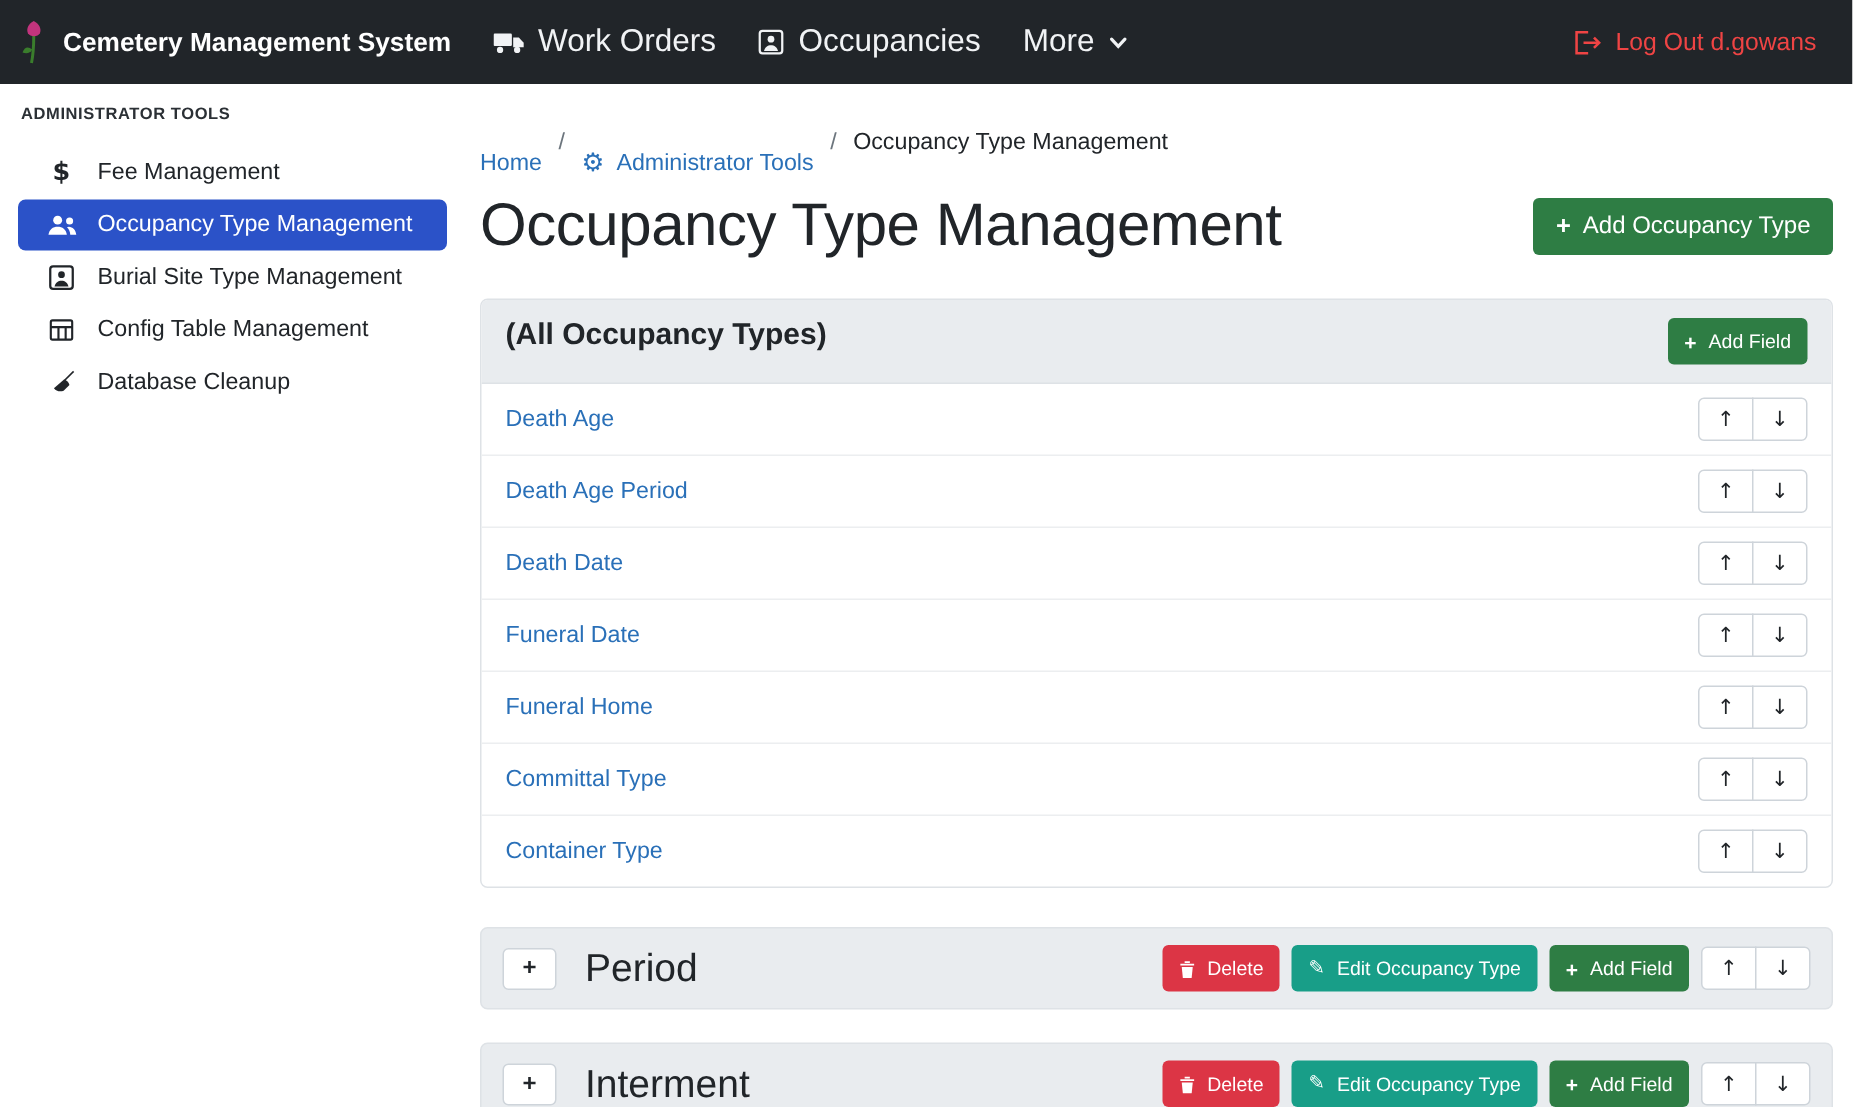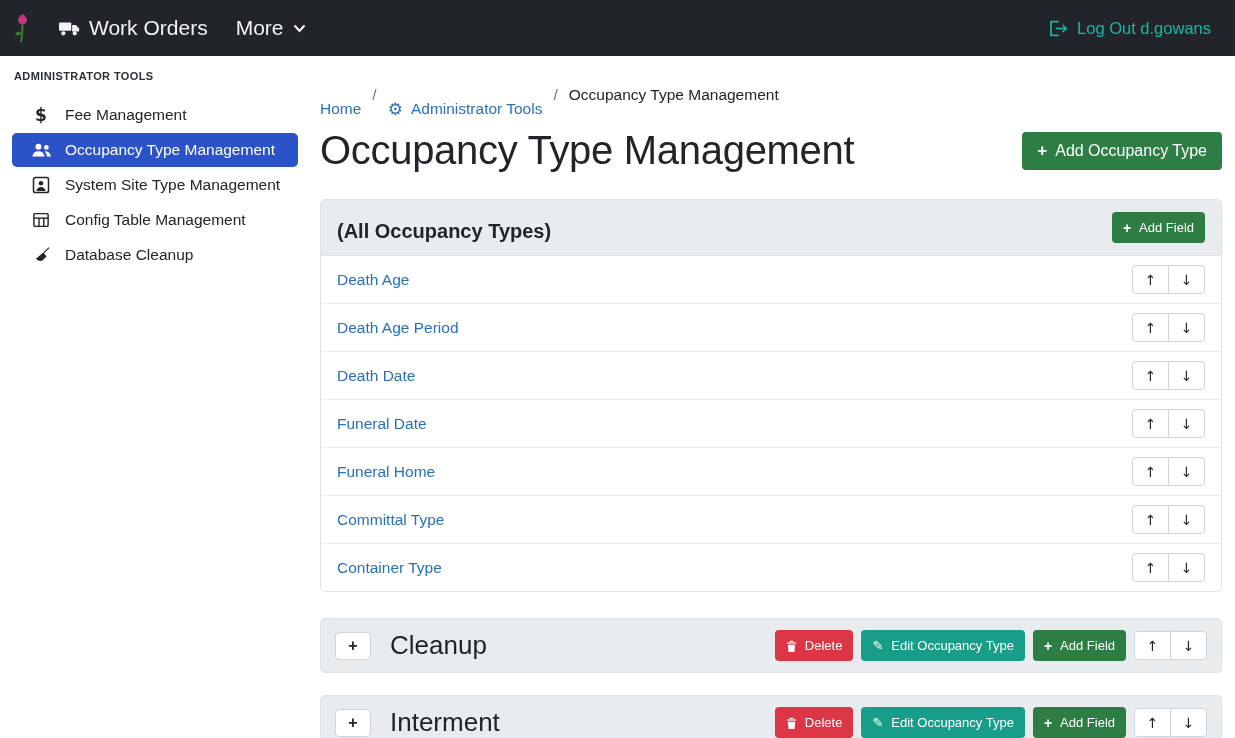--- a/index.html
+++ b/index.html
@@ -12,21 +12,21 @@
   a { text-decoration: none; cursor: pointer; }
   button { font-family: inherit; cursor: pointer; }
   svg { display: block; }
   .glyph { font-family: "DejaVu Sans", sans-serif; line-height: 1; }
 
   
   .navbar { height: 56px; background: #212529; display: flex; align-items: center; padding: 0 24px 0 14px; color: #fff; }
   .brand { display: flex; align-items: center; gap: 11px; font-weight: 700; font-size: 17.5px; color: #fff; }
   .nav-links { display: flex; align-items: center; margin-left: 14px; }
   .nav-link { display: flex; align-items: center; gap: 9px; color: #f1f3f5; font-size: 21px; padding: 8px 14px; }
-  .logout { margin-left: auto; display: flex; align-items: center; gap: 9px; color: #14b8a6; font-size: 16.5px; }
+  .logout { margin-left: auto; display: flex; align-items: center; gap: 9px; color: #ef4444; font-size: 16.5px; }
 
   
   .layout { display: flex; align-items: flex-start; }
 
   
   .sidebar { width: 308px; flex: 0 0 308px; padding: 14px 10px 0 12px; }
   .sidebar-heading { font-size: 11px; font-weight: 700; letter-spacing: .4px; color: #2b3035; margin: 0 0 16px 2px; text-transform: uppercase; }
   .sidebar-item { display: flex; align-items: center; gap: 13px; padding: 8px 8px 8px 18px; font-size: 15.5px; border-radius: 5px; margin-bottom: 1px; color: #212529; cursor: pointer; }
   .sidebar-item .icn { width: 22px; display: flex; justify-content: center; align-items: center; color: #212529; }
   .sidebar-item.active { background: #2b52c8; color: #fff; }
@@ -54,21 +54,21 @@
   .btn-sm { font-size: 13px; padding: 8px 11px; }
   .btn-sm .plus { font-size: 14px; }
 
   .btn-group { display: inline-flex; }
   .btn-arrow { background: #fff; border: 1px solid #ced4da; color: #212529; width: 37px; height: 29px; display: inline-flex; align-items: center; justify-content: center; font-size: 14px; padding: 0; }
   .btn-group .btn-arrow:first-child { border-radius: 4px 0 0 4px; }
   .btn-group .btn-arrow + .btn-arrow { margin-left: -1px; border-radius: 0 4px 4px 0; }
 
   
   .card { border: 1px solid #dee2e6; border-radius: 5px; margin-bottom: 26px; overflow: hidden; background: #fff; }
-  .card-header { background: #e9ecef; padding: 12px 16px; display: flex; justify-content: space-between; align-items: flex-end; border-bottom: 1px solid #dee2e6; }
+  .card-header { background: #e9ecef; padding: 12px 16px; display: flex; justify-content: space-between; align-items: flex-start; border-bottom: 1px solid #dee2e6; }
   .card-title { font-size: 20px; font-weight: 600; }
   .field-row { display: flex; justify-content: space-between; align-items: center; padding: 9px 16px; border-bottom: 1px solid #eceef0; }
   .field-row:last-child { border-bottom: none; }
   .field-link { color: #2a70b8; font-weight: 400; font-size: 15.5px; }
 
   
   .section-bar { background: #e9ecef; border: 1px solid #dee2e6; border-radius: 5px; display: flex; align-items: center; padding: 11px 14px; margin-bottom: 22px; }
   .expand-btn { background: #fff; border: 1px solid #ced4da; border-radius: 4px; width: 36px; height: 28px; font-size: 16px; font-weight: 700; color: #212529; display: flex; align-items: center; justify-content: center; }
   .section-title { font-size: 26px; font-weight: 500; margin-left: 19px; }
   .section-actions { margin-left: auto; display: flex; align-items: center; gap: 8px; justify-content: center; }
@@ -79,33 +79,44 @@
 
 <header class="navbar">
   <a class="brand">
     <span>
       <svg width="17" height="30" viewBox="0 0 17 30">
         <path d="M8.5 11 C8.5 18 8 24 7 29" stroke="#3a7d2c" stroke-width="2" fill="none"></path>
         <path d="M7.5 20 C4.5 17.5 2.2 18.5 1 22 C3.8 23 6.2 22.4 7.5 20 Z" fill="#3a7d2c"></path>
         <path d="M8.5 1 C4.8 3 3.4 6.2 4.6 9.2 C6.2 11.8 11.2 11.8 12.6 9.2 C13.8 6.2 12.2 3 8.5 1 Z" fill="#c2347d"></path>
       </svg>
     </span>
+    <span>Cemetery Management System</span>
   </a>
 
   <nav class="nav-links">
     <a class="nav-link">
       <span>
         <svg width="21" height="17" viewBox="0 0 24 19" fill="currentColor">
           <rect x="0" y="2.5" width="14" height="9.5" rx="1"></rect>
           <path d="M15 5.5h4.3L23 9.5v3.5h-8z"></path>
           <circle cx="5" cy="15" r="2.4"></circle>
           <circle cx="18" cy="15" r="2.4"></circle>
         </svg>
       </span>
       <span>Work Orders</span>
+    </a>
+    <a class="nav-link">
+      <span>
+        <svg width="18" height="18" viewBox="0 0 24 24">
+          <rect x="2" y="2" width="20" height="20" rx="2.5" fill="none" stroke="currentColor" stroke-width="2"></rect>
+          <circle cx="12" cy="9.5" r="3" fill="currentColor"></circle>
+          <path d="M5.8 20c.7-3.6 3.3-5.2 6.2-5.2s5.5 1.6 6.2 5.2z" fill="currentColor"></path>
+        </svg>
+      </span>
+      <span>Occupancies</span>
     </a>
     <a class="nav-link">
       <span>More</span>
       <span>
         <svg width="13" height="13" viewBox="0 0 16 16">
           <path d="M2.5 5l5.5 6 5.5-6" stroke="currentColor" stroke-width="2.6" fill="none" stroke-linecap="round"></path>
         </svg>
       </span>
     </a>
   </nav>
@@ -145,21 +156,21 @@
     </div>
 
     <div class="sidebar-item">
       <span class="icn">
         <svg width="18" height="18" viewBox="0 0 24 24">
           <rect x="2" y="2" width="20" height="20" rx="2.5" fill="none" stroke="currentColor" stroke-width="2"></rect>
           <circle cx="12" cy="9.5" r="3" fill="currentColor"></circle>
           <path d="M5.8 20c.7-3.6 3.3-5.2 6.2-5.2s5.5 1.6 6.2 5.2z" fill="currentColor"></path>
         </svg>
       </span>
-      <span>System Site Type Management</span>
+      <span>Burial Site Type Management</span>
     </div>
 
     <div class="sidebar-item">
       <span class="icn">
         <svg width="18" height="18" viewBox="0 0 24 24" fill="none" stroke="currentColor" stroke-width="1.9">
           <rect x="2.5" y="3.5" width="19" height="17" rx="1.5"></rect>
           <path d="M2.5 9.5h19"></path>
           <path d="M9.3 9.5v11"></path>
           <path d="M15.7 9.5v11"></path>
         </svg>
@@ -288,21 +299,21 @@
             </button>
           <button class="btn-arrow">
               <span class="glyph">↓</span>
             </button>
         </div>
       </div>
     </section>
 
     <section class="section-bar">
       <button class="expand-btn">+</button>
-      <span class="section-title">Cleanup</span>
+      <span class="section-title">Period</span>
       <div class="section-actions">
         <button class="btn btn-red btn-sm">
           <span>
             <svg width="11" height="12" viewBox="0 0 12 13" fill="#fff">
               <path d="M1 2.6h10v1.3H1z"></path>
               <path d="M4.1.8h3.8v1.4H4.1z"></path>
               <path d="M2 5h8l-.8 8H2.8z"></path>
             </svg>
           </span>
           <span>Delete</span>

